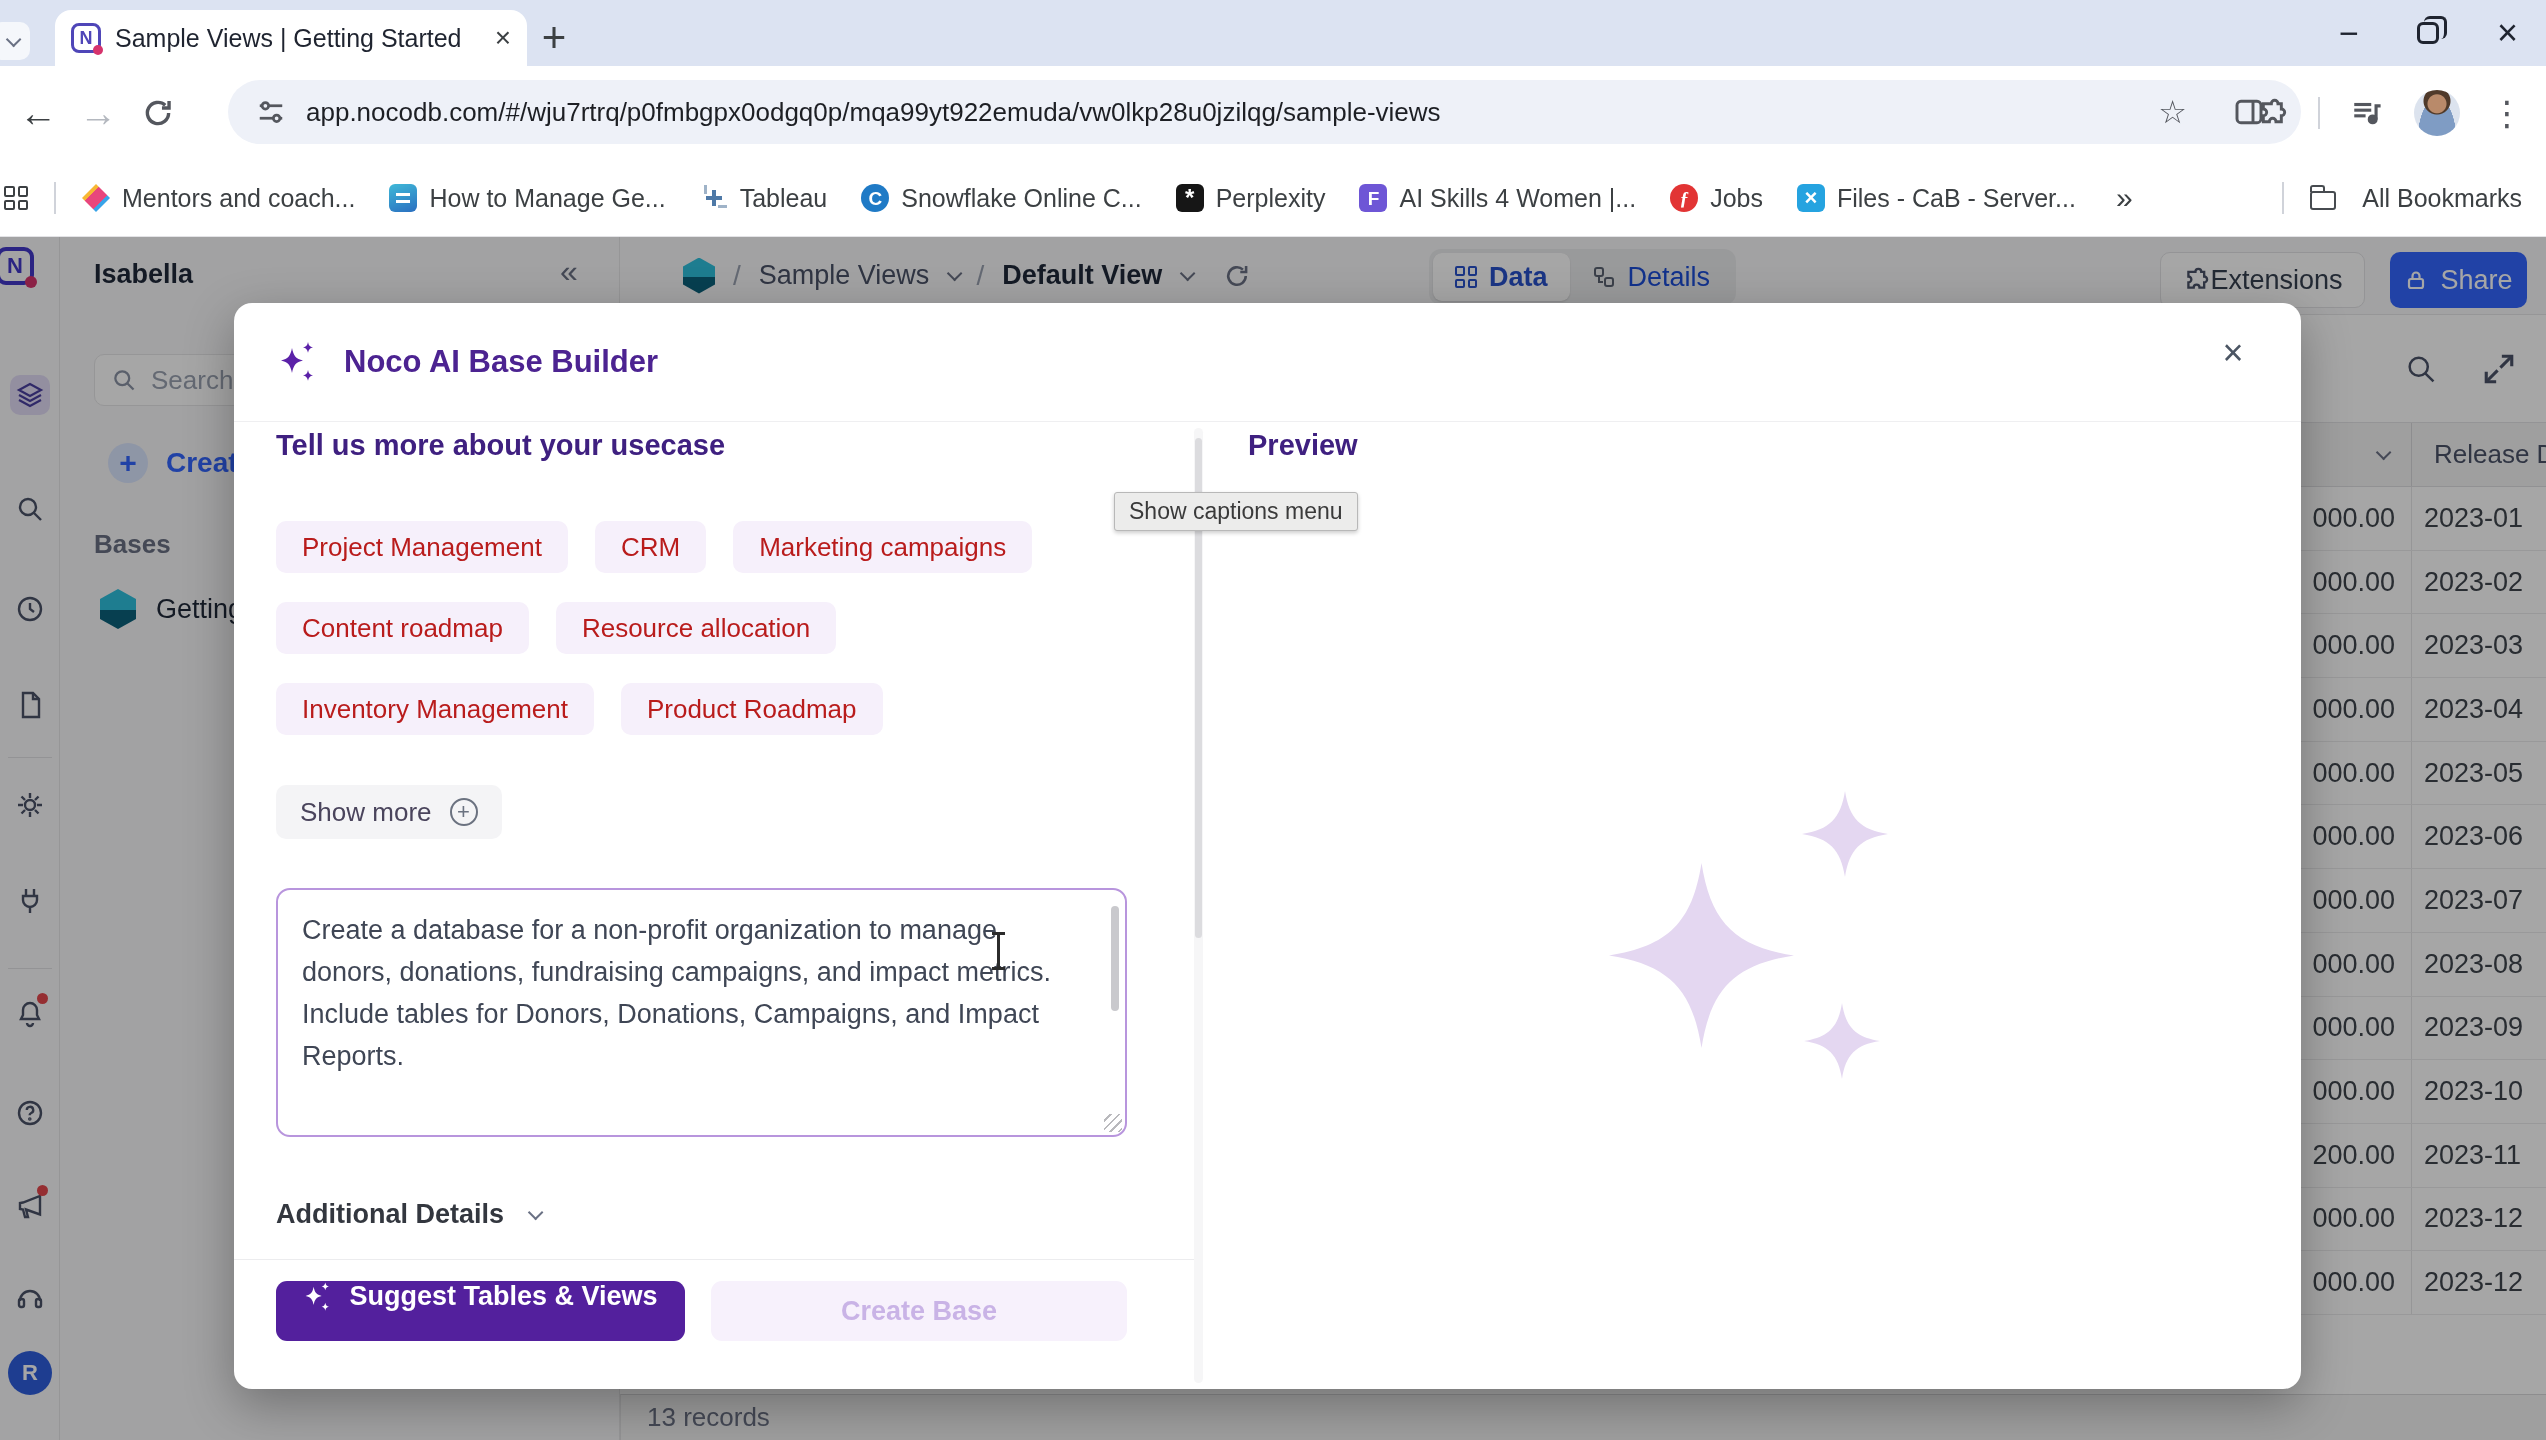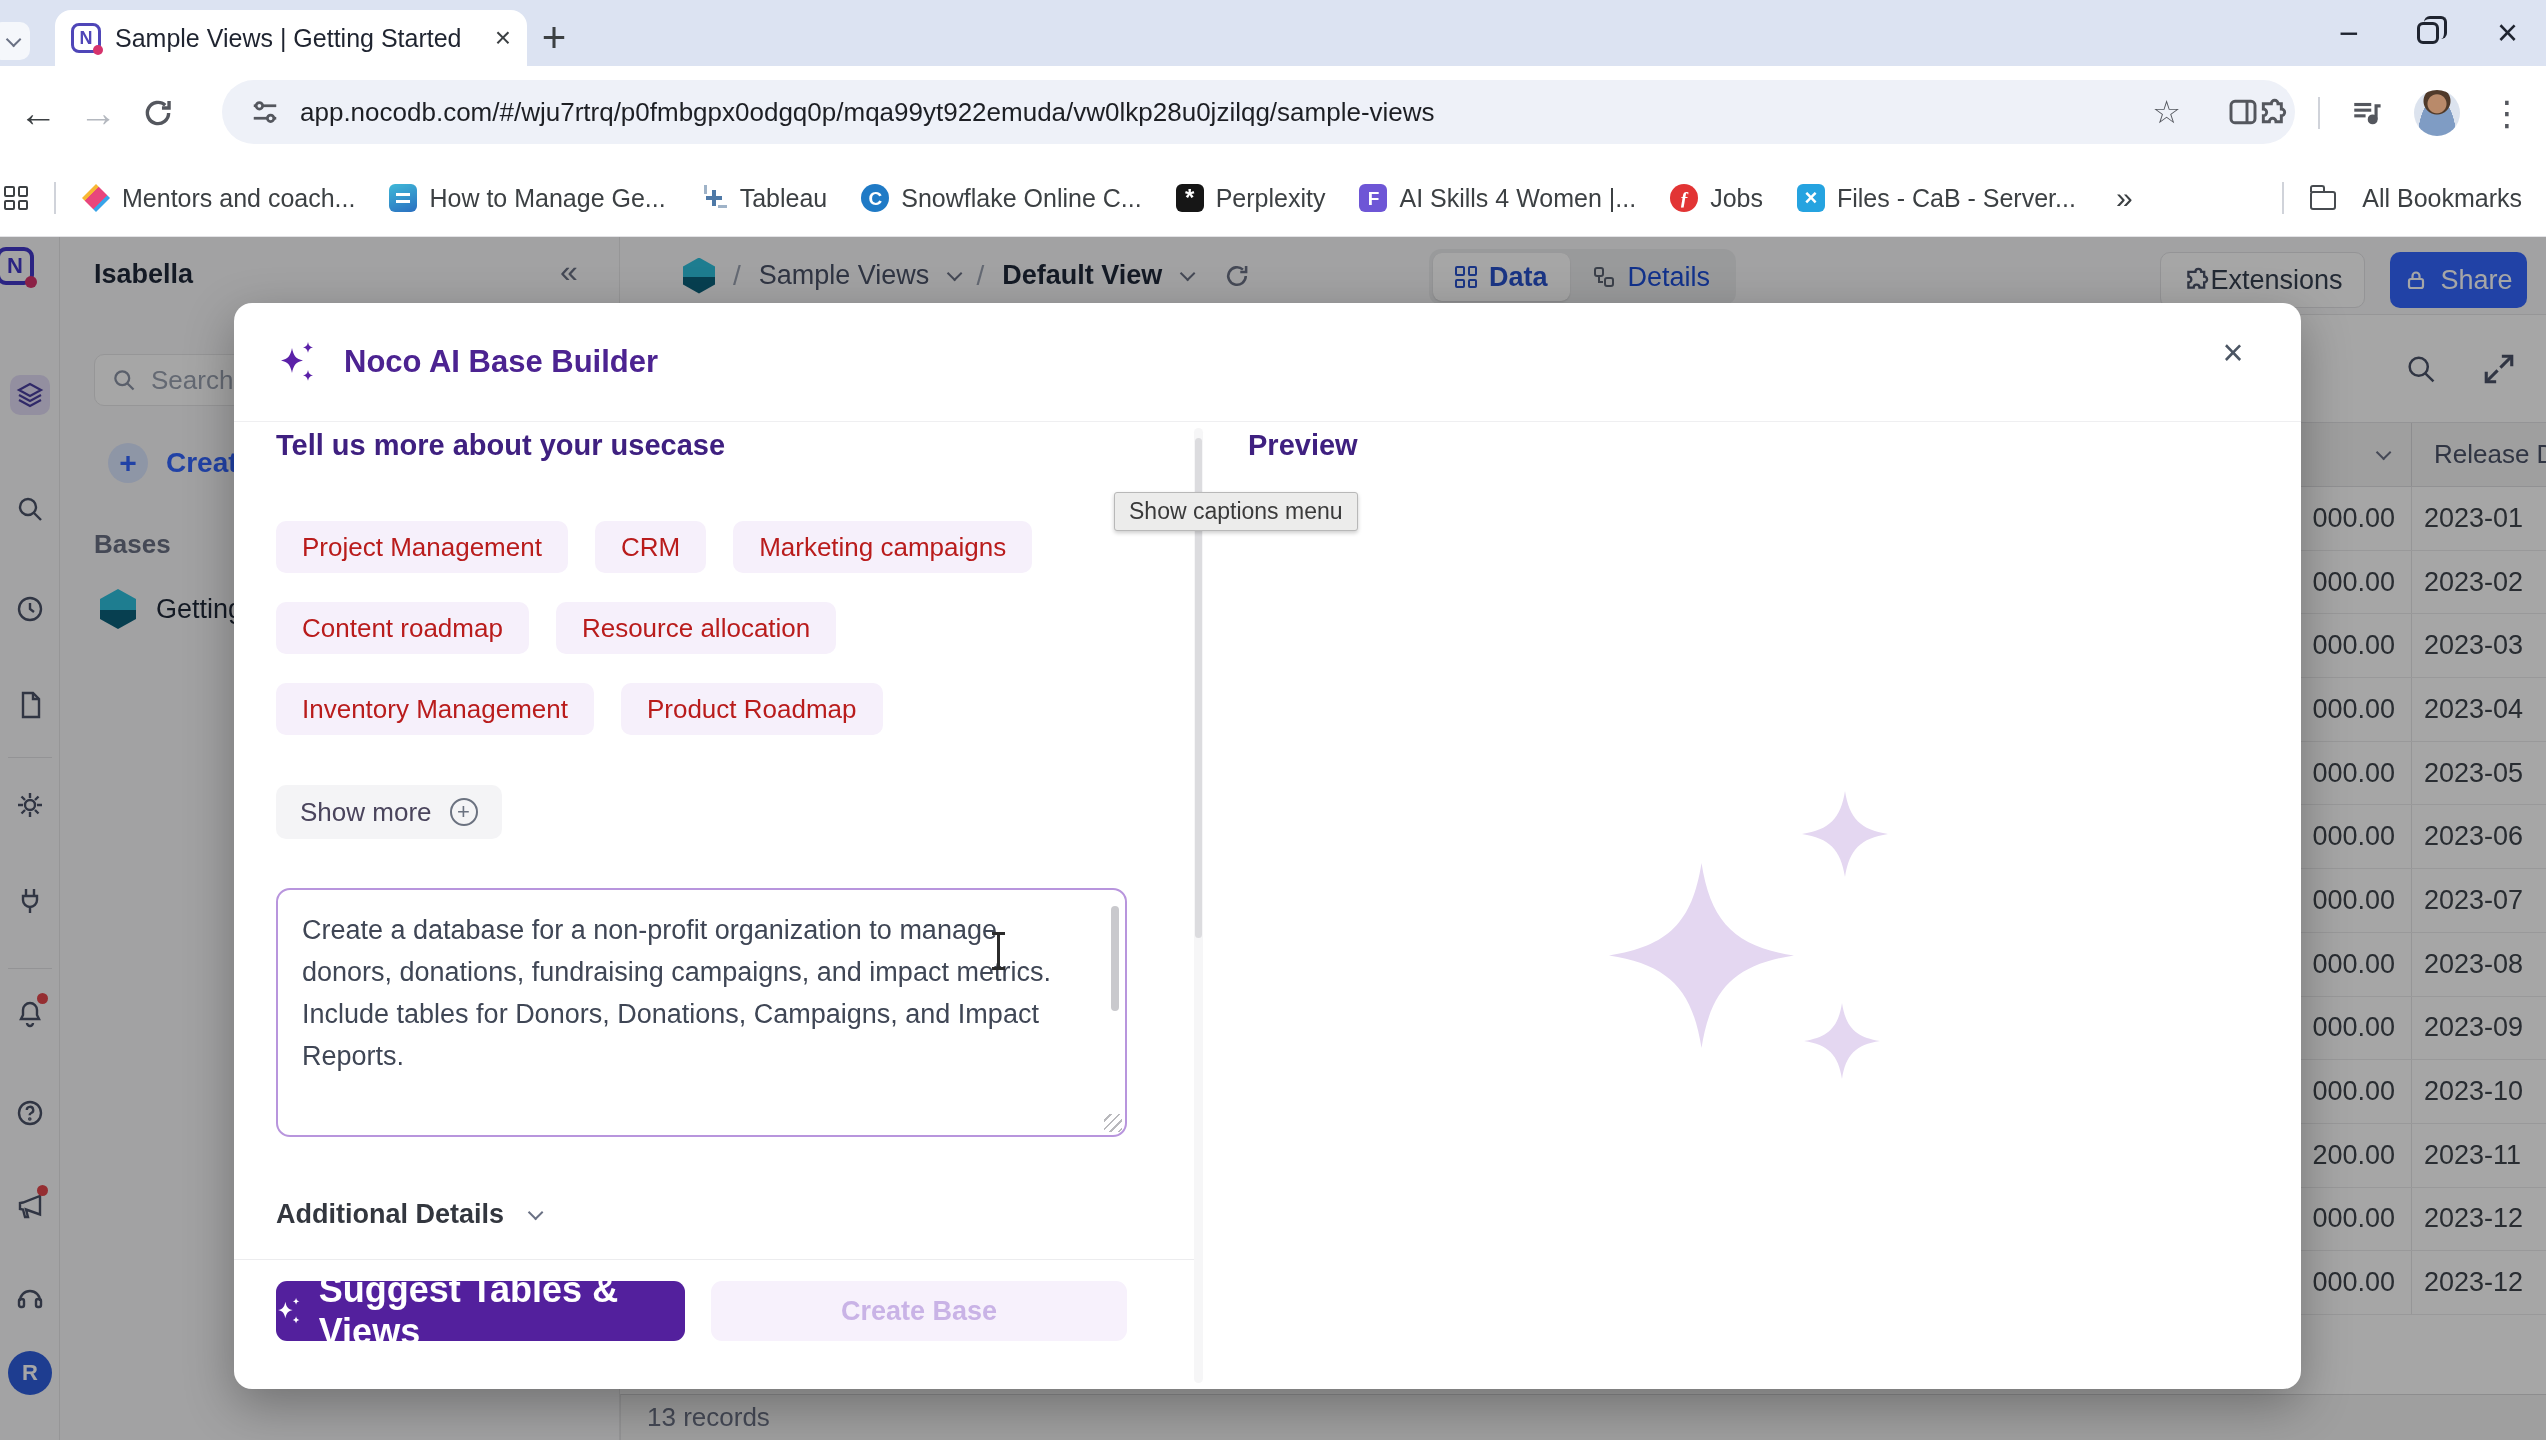--- a/index.html
+++ b/index.html
@@ -19,21 +19,21 @@
   .win-min{font-size:34px;color:#1f2430;line-height:1}
   .win-restore{width:22px;height:22px;border:3px solid #1f2430;border-radius:6px;position:relative}
   .win-restore::before{content:"";position:absolute;left:4px;top:-9px;width:20px;height:20px;border:3px solid #1f2430;border-radius:6px;border-bottom:none;border-left:none}
   .win-close{font-size:36px;color:#1f2430;line-height:1}
 
   .toolbar{position:absolute;left:0;top:66px;width:2546px;height:94px;background:#fff;display:flex;align-items:center}
   .nav-ic{font-size:38px;line-height:1;width:60px;text-align:center;flex:none}
   .nav-back{color:#3c4043;margin-left:8px}
   .nav-fwd{color:#b4b8bf}
   .nav-reload{width:60px;display:flex;justify-content:center;flex:none}
-  .url-pill{position:absolute;left:222px;top:14px;width:2073px;height:64px;background:#eef1f8;border-radius:32px;display:flex;align-items:center;padding:18px 28px;gap:20px}
+  .url-pill{position:absolute;left:228px;top:14px;width:2073px;height:64px;background:#eef1f8;border-radius:32px;display:flex;align-items:center;padding:18px 28px;gap:20px}
   .url-text{font-size:26px;color:#1d1f24;white-space:nowrap;overflow:hidden;flex:1}
   .pill-right{display:flex;align-items:center;gap:46px;padding-right:8px}
   .star{font-size:32px;color:#54575e}
   .toolbar-right{position:absolute;right:0;top:0;height:94px;display:flex;align-items:center;gap:30px;padding-right:22px}
   .vsep{width:2px;height:32px;background:#d0d3da}
   .kebab{font-size:34px;color:#54575e;letter-spacing:0}
   .user-avatar{width:46px;height:46px;border-radius:50%;flex:none;background:
     radial-gradient(circle at 50% 30%,#b98a6a 0 9px,rgba(0,0,0,0) 10px),
     radial-gradient(circle at 50% 24%,#503a2a 0 13px,rgba(0,0,0,0) 14px),
     radial-gradient(ellipse at 50% 105%,#7f9cc4 0 58%,rgba(0,0,0,0) 59%),#dce3ee}
@@ -129,21 +129,21 @@
   .ta-wrap{position:absolute;left:42px;top:585px;width:851px;height:249px}
   .ta-wrap textarea{width:100%;height:100%;border:2px solid #b895dd;border-radius:14px;padding:20px 44px 20px 24px;font-family:"Liberation Sans","DejaVu Sans",sans-serif;font-size:27px;line-height:1.55;color:#3f4655;resize:none;outline:none;background:#fff}
   .ta-wrap textarea::-webkit-scrollbar{width:0}
   .ta-thumb{position:absolute;right:8px;top:18px;width:8px;height:105px;background:#c9c9cd;border-radius:4px}
   .ta-resize{position:absolute;right:5px;bottom:5px;width:18px;height:18px;background:repeating-linear-gradient(135deg,transparent 0 4px,#b9b9bd 4px 6px)}
   .ibeam{position:absolute;left:721px;top:46px;width:3px;height:34px;background:#2b2b2b}
   .ibeam::before,.ibeam::after{content:"";position:absolute;left:-5px;width:13px;height:3px;background:#2b2b2b}
   .ibeam::before{top:-2px}.ibeam::after{bottom:-2px}
   .addl{position:absolute;left:42px;top:896px;display:flex;align-items:center;gap:24px;font-size:27px;font-weight:600;color:#33373f}
   .panel-divider{position:absolute;left:0;top:956px;width:962px;height:1px;background:#ececee}
-  .suggest-btn{position:absolute;left:42px;top:978px;width:409px;height:60px;background:#53209d;border-radius:11px;display:flex;align-items:center;justify-content:center;gap:16px;color:#fff;font-size:36px;font-weight:600}
+  .suggest-btn{position:absolute;left:42px;top:978px;width:409px;height:60px;background:#53209d;border-radius:11px;display:flex;align-items:flex-start;justify-content:center;gap:16px;color:#fff;font-size:27px;font-weight:600}
   .create-btn{position:absolute;left:477px;top:978px;width:416px;height:60px;background:#f7f1fc;border-radius:11px;display:flex;align-items:center;justify-content:center;color:#c9b3e6;font-size:27px;font-weight:600}
   .preview-h{position:absolute;left:1014px;top:126px;font-size:29px;font-weight:bold;color:#3f2080}
   .spark-lav{position:absolute;color:#e4d7f1}
 
   .tooltip{position:absolute;left:1114px;top:255px;z-index:20;background:#ececeb;border:1px solid #b8b8b8;border-radius:3px;padding:5px 14px;font-size:23px;color:#3a3a3a;box-shadow:0 2px 4px rgba(0,0,0,.2);white-space:nowrap}
 
   svg{display:block}
 </style>
 </head>
 <body>

